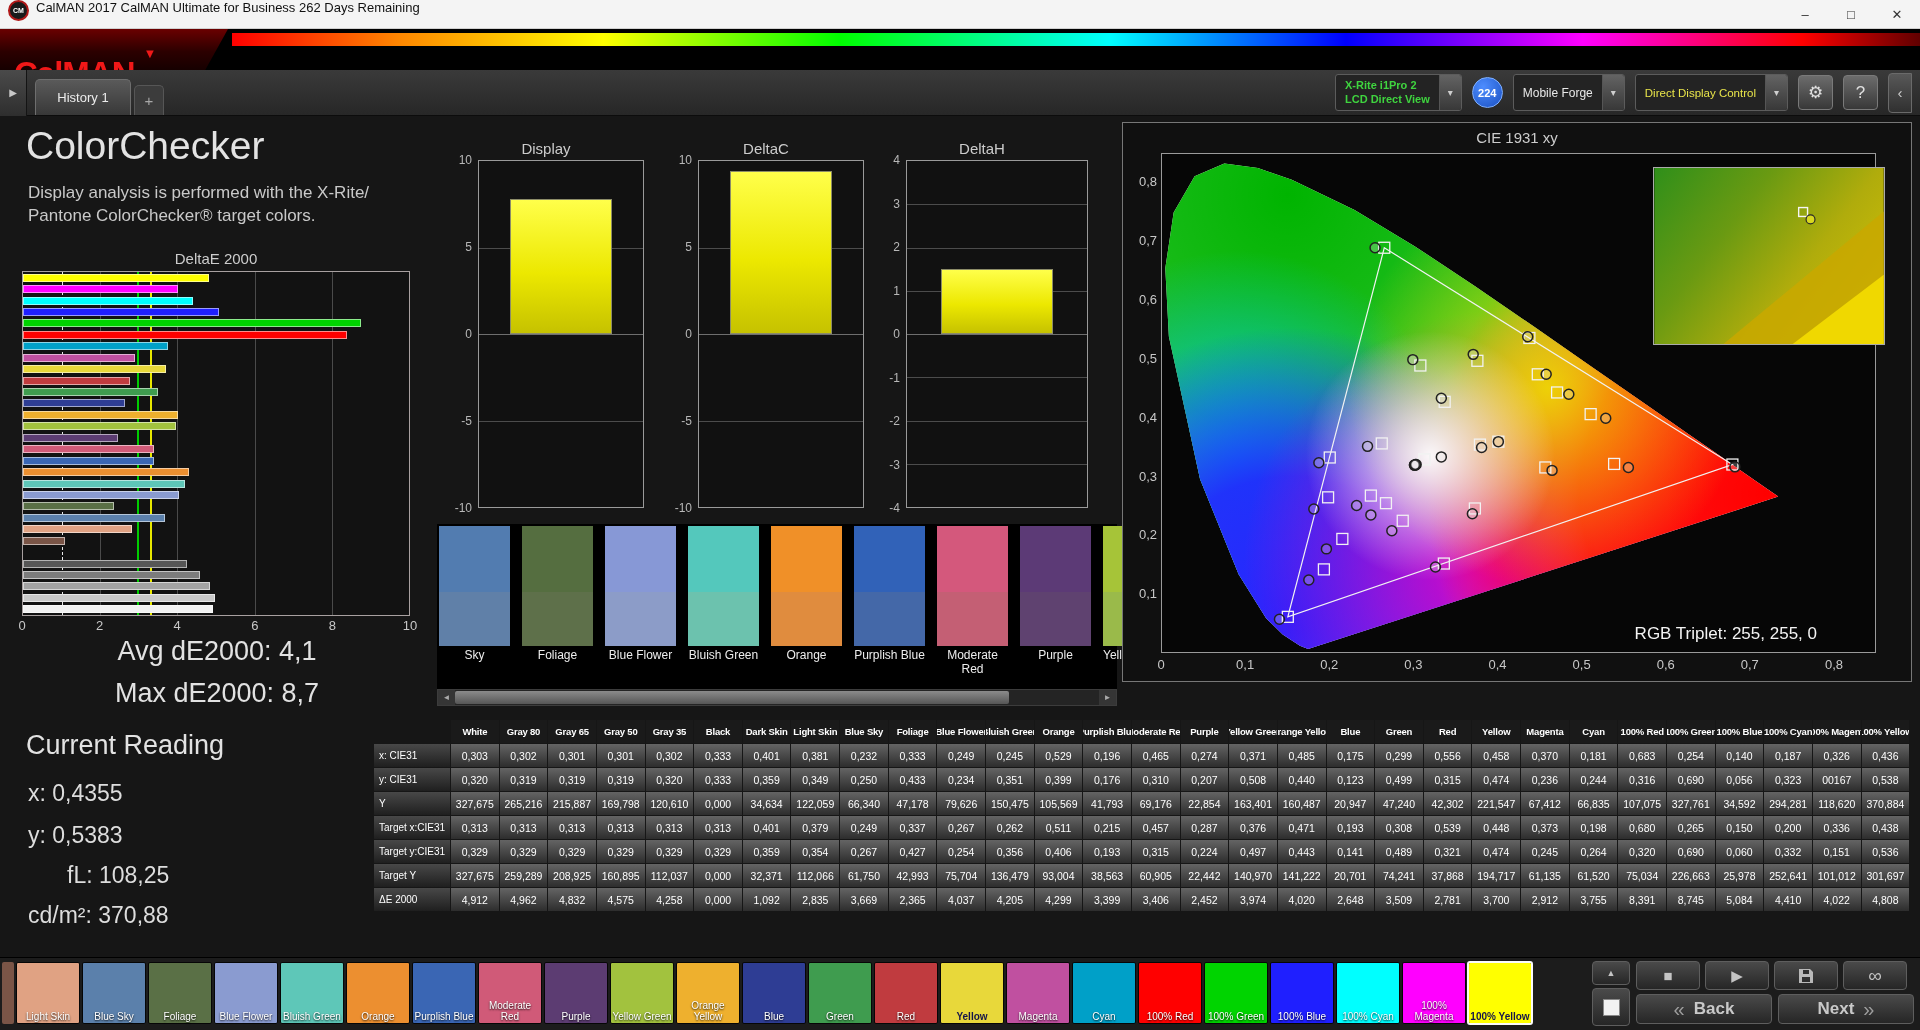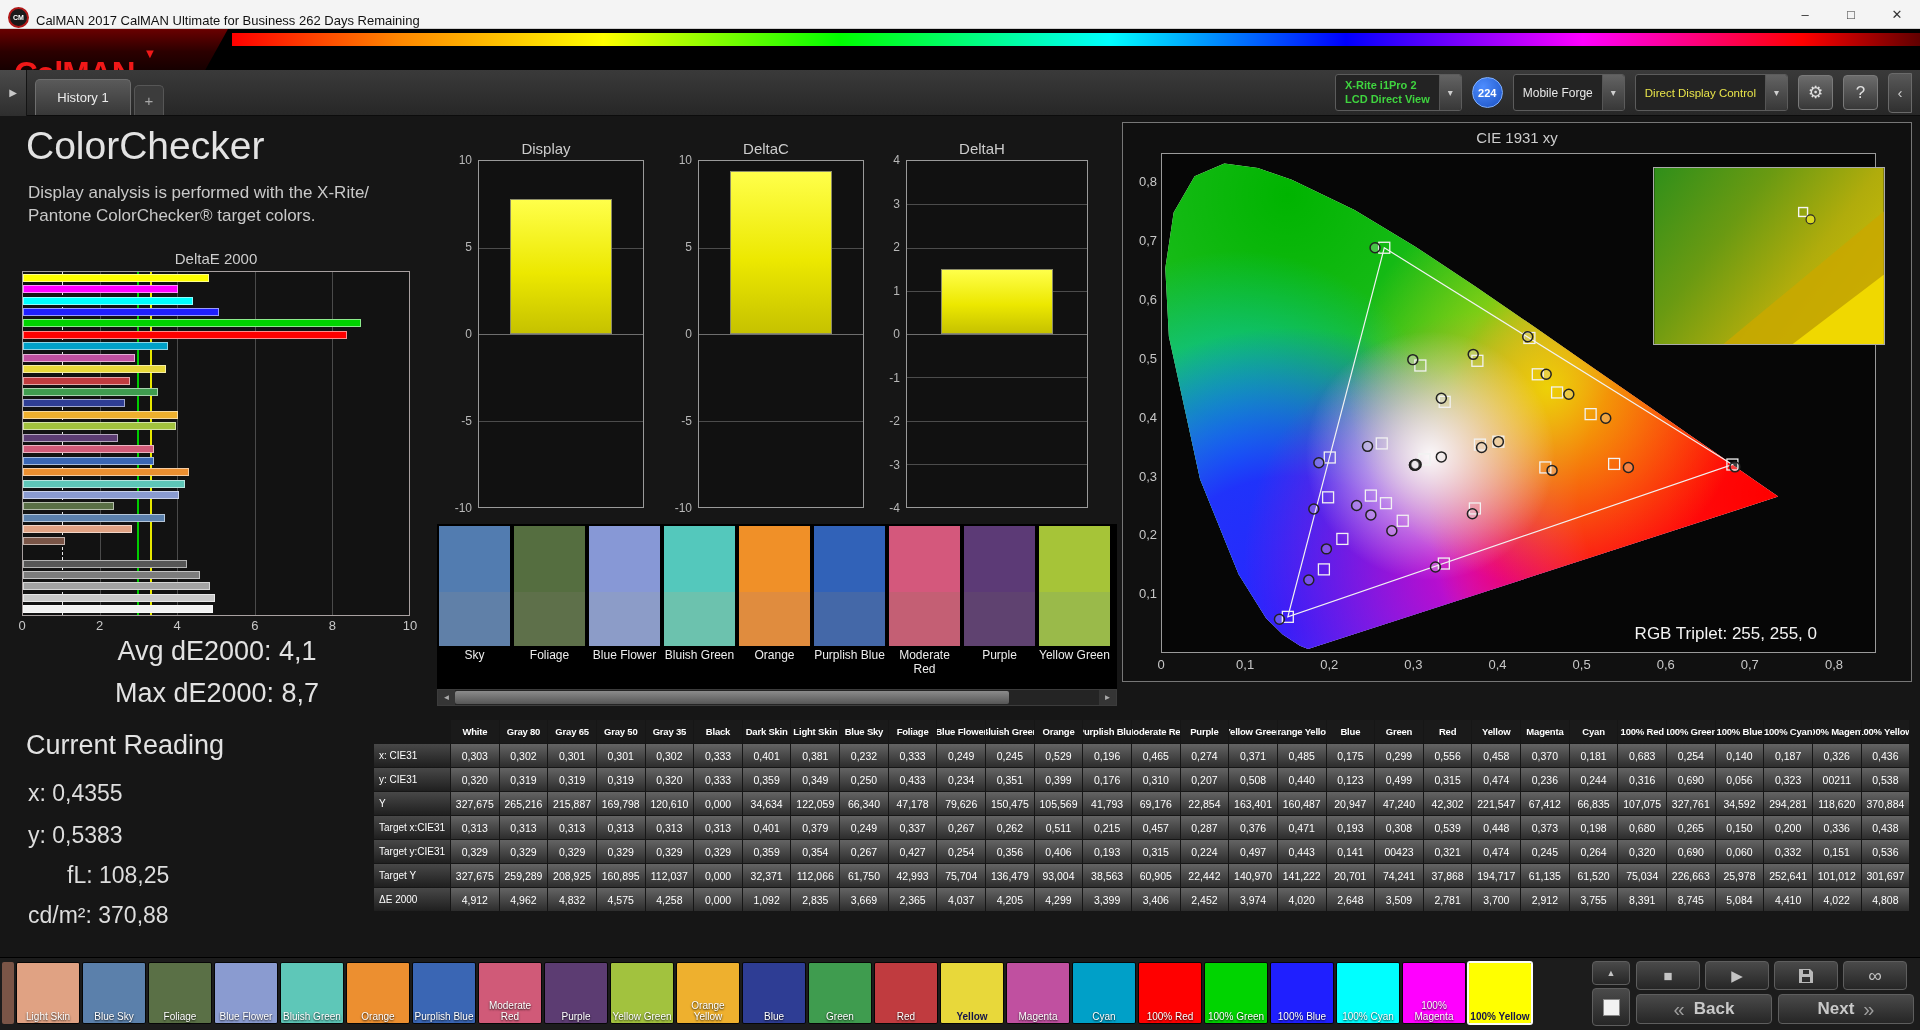--- a/index.html
+++ b/index.html
@@ -4,21 +4,21 @@
 <style>
   html,body{margin:0;padding:0;}
   body{
     width:1920px;height:1030px;position:relative;overflow:hidden;
     background:#161616;
     font-family:"Liberation Sans", sans-serif;
     -webkit-font-smoothing:antialiased;
   }
 
   
-  .titlebar{height:29px;background:#f4f4f4;display:flex;align-items:flex-end;color:#111;font-size:13px;border-bottom:1px solid #d0d0d0;box-sizing:border-box;}
+  .titlebar{height:29px;background:#f4f4f4;display:flex;align-items:flex-start;color:#111;font-size:13px;border-bottom:1px solid #d0d0d0;box-sizing:border-box;}
   .app-icon{width:17px;height:17px;border-radius:50%;background:#1a1a1a;border:2px solid #b01818;color:#fff;font-size:7px;font-weight:bold;display:flex;align-items:center;justify-content:center;margin:0 7px 0 8px;}
   .title-text{flex:1;}
   .win-controls{display:flex;height:100%;}
   .win-btn{width:46px;height:100%;display:flex;align-items:center;justify-content:center;color:#333;font-size:13px;cursor:default;}
 
   
   .logobar{height:41px;background:#000;position:relative;}
   .brand{position:absolute;left:0;top:0;bottom:0;width:228px;background:linear-gradient(180deg,#6a0000,#2c0000 55%,#160000);display:flex;align-items:center;padding-left:14px;box-sizing:border-box;clip-path:polygon(0 0,100% 0,90% 100%,0 100%);}
   .brand-text{color:#f01818;font-size:33px;font-weight:bold;letter-spacing:-1px;line-height:1;margin-top:48px;}
   .brand-arrow{color:#f01818;font-size:13px;margin-left:9px;margin-top:8px;}
@@ -63,21 +63,21 @@
   .dc-title{text-align:center;color:#cccccc;font-size:15px;height:20px;}
   .dc-body{display:flex;height:348px;}
   .dc-ylab{width:30px;position:relative;}
   .dc-ylab span{position:absolute;right:6px;width:24px;text-align:right;color:#b8b8b8;font-size:12px;}
   .dc-plot{position:relative;flex:1;border:1px solid #9a9a9a;background:#111111;box-sizing:border-box;overflow:hidden;}
   .hgrid{position:absolute;left:0;right:0;height:1px;background:#4c4c4c;}
   .vbar{position:absolute;left:19%;width:62%;background:linear-gradient(180deg,#ffff4a,#ece800 55%,#c6c200);border:1px solid #8c8c68;box-sizing:border-box;}
 
   
   .strip{position:absolute;left:437px;top:408px;width:680px;height:182px;background:#000;}
-  .strip-row{display:flex;gap:4px;padding:2px 0 0 2px;}
+  .strip-row{display:flex;gap:12px;padding:2px 0 0 2px;}
   .sswatch{width:71px;flex:0 0 auto;display:flex;flex-direction:column;}
   .sw-top{height:66px;}
   .sw-bot{height:54px;}
   .sw-label{height:34px;color:#ededed;font-size:12px;line-height:1.15;text-align:center;padding-top:3px;}
   .scrollbar{position:absolute;left:0;right:0;bottom:0;height:17px;display:flex;background:#242424;border:1px solid #3c3c3c;box-sizing:border-box;}
   .sb-btn{width:17px;background:#353535;color:#aaa;font-size:8px;display:flex;align-items:center;justify-content:center;}
   .sb-track{flex:1;position:relative;}
   .sb-thumb{position:absolute;left:0;top:1px;bottom:1px;width:86%;background:linear-gradient(180deg,#8b8b8b,#565656);border-radius:2px;}
 
   
@@ -608,21 +608,21 @@
         <div class="tbl-cell">0,123</div>
         <div class="tbl-cell">0,499</div>
         <div class="tbl-cell">0,315</div>
         <div class="tbl-cell">0,474</div>
         <div class="tbl-cell">0,236</div>
         <div class="tbl-cell">0,244</div>
         <div class="tbl-cell">0,316</div>
         <div class="tbl-cell">0,690</div>
         <div class="tbl-cell">0,056</div>
         <div class="tbl-cell">0,323</div>
-        <div class="tbl-cell">00211</div>
+        <div class="tbl-cell">00167</div>
         <div class="tbl-cell">0,538</div>
       </div>
       <div class="tbl-row">
         <div class="tbl-cell tbl-label">Y</div>
         <div class="tbl-cell">327,675</div>
         <div class="tbl-cell">265,216</div>
         <div class="tbl-cell">215,887</div>
         <div class="tbl-cell">169,798</div>
         <div class="tbl-cell">120,610</div>
         <div class="tbl-cell">0,000</div>
@@ -698,21 +698,21 @@
         <div class="tbl-cell">0,427</div>
         <div class="tbl-cell">0,254</div>
         <div class="tbl-cell">0,356</div>
         <div class="tbl-cell">0,406</div>
         <div class="tbl-cell">0,193</div>
         <div class="tbl-cell">0,315</div>
         <div class="tbl-cell">0,224</div>
         <div class="tbl-cell">0,497</div>
         <div class="tbl-cell">0,443</div>
         <div class="tbl-cell">0,141</div>
-        <div class="tbl-cell">00423</div>
+        <div class="tbl-cell">0,489</div>
         <div class="tbl-cell">0,321</div>
         <div class="tbl-cell">0,474</div>
         <div class="tbl-cell">0,245</div>
         <div class="tbl-cell">0,264</div>
         <div class="tbl-cell">0,320</div>
         <div class="tbl-cell">0,690</div>
         <div class="tbl-cell">0,060</div>
         <div class="tbl-cell">0,332</div>
         <div class="tbl-cell">0,151</div>
         <div class="tbl-cell">0,536</div>

